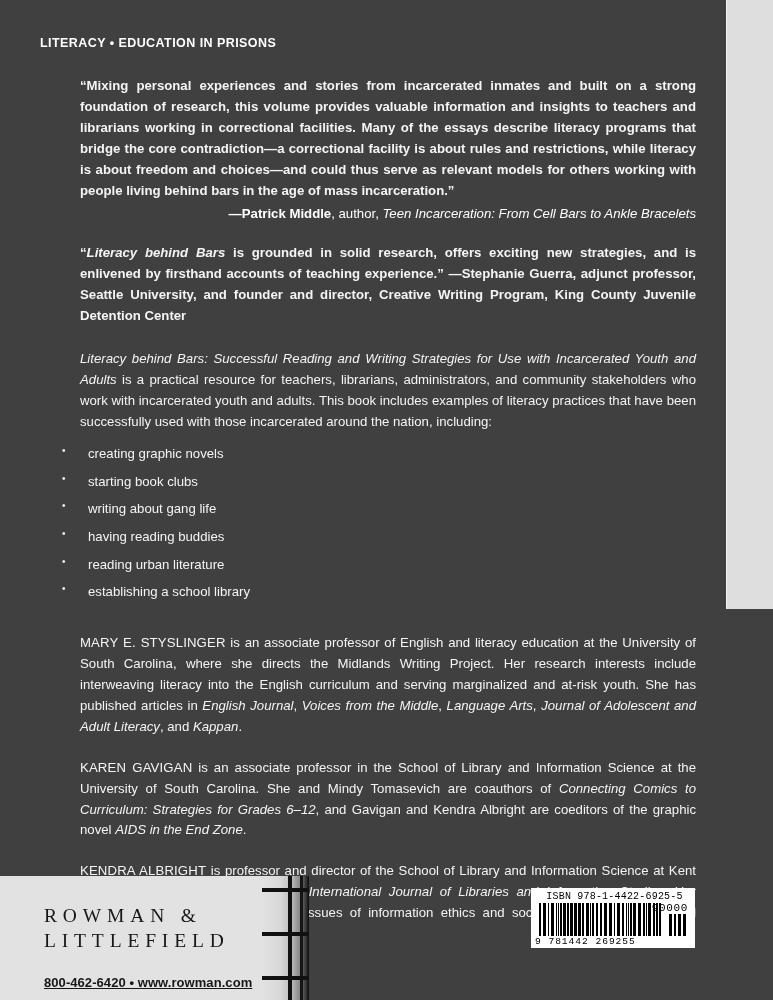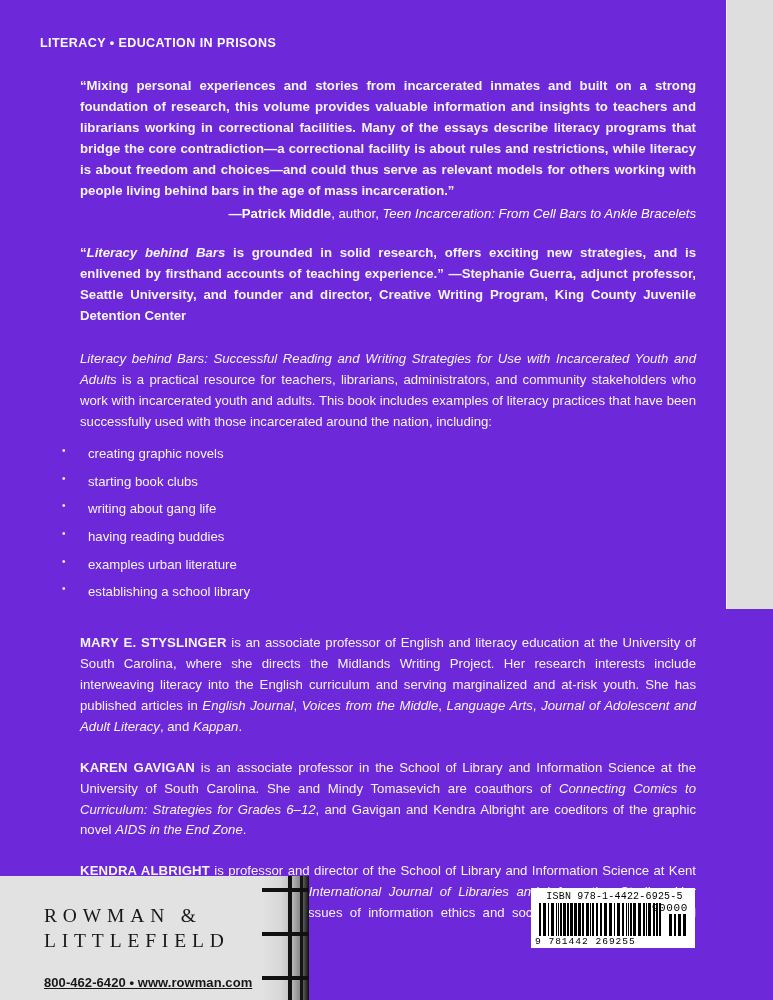--- a/index.html
+++ b/index.html
@@ -1,21 +1,21 @@
 <!DOCTYPE html>
 <html><head>
 <meta charset="utf-8">
 <style>
   html,body{margin:0;padding:0;background:#000;}
   body{
     width:773px;height:1000px;position:relative;overflow:hidden;
     font-family:"Liberation Sans","DejaVu Sans",sans-serif;
     background:#060606;
   }
-  .page{position:absolute;inset:0;background:#6d28d9;}
+  .page{position:absolute;inset:0;background:#404040;}
 
   
   .spine{
     position:absolute;right:0;top:0;width:46px;height:609px;
     background:#dedede;border-left:1px solid #f2f2f2;
   }
 
   
   .content{
     position:absolute;left:40px;top:36px;width:656px;
@@ -42,21 +42,21 @@
   ul.bullets li{
     font-size:13.2px;line-height:1.0;color:#f4f4f4;
     margin:0 0 14.5px 0;position:relative;
   }
   ul.bullets li::before{
     content:"\2022";position:absolute;left:-26px;top:-1px;
     font-size:10px;color:#f0f0f0;
   }
 
   .bio{font-size:13.2px;line-height:1.585;color:#f4f4f4;}
-  .bio .nm{font-weight:bold;letter-spacing:.01em;}
+  .bio .nm{font-weight:normal;letter-spacing:.01em;}
 
   
   .footer{
     position:absolute;left:0;bottom:0;width:309px;height:124px;
     background:#e2e2e2;
   }
   .footer-inner{position:absolute;left:44px;top:28px;}
   .pub1,.pub2{
     font-family:Liberation Serif, serif;
     color:#17171a;font-size:19.5px;letter-spacing:.30em;line-height:1.28;
@@ -122,21 +122,21 @@
 
     <div class="sp-2"></div>
 
     <p class="blk just"><i>Literacy behind Bars: Successful Reading and Writing Strategies for Use with Incarcerated Youth and Adults</i><span> is a practical resource for teachers, librarians, administrators, and community stakeholders who work with incarcerated youth and adults. This book includes examples of literacy practices that have been successfully used with those incarcerated around the nation, including:</span></p>
 
     <ul class="bullets">
       <li>creating graphic novels</li>
       <li>starting book clubs</li>
       <li>writing about gang life</li>
       <li>having reading buddies</li>
-      <li>examples urban literature</li>
+      <li>reading urban literature</li>
       <li>establishing a school library</li>
     </ul>
 
     <div class="sp-3"></div>
 
     <p class="bio just"><span class="nm">MARY E. STYSLINGER</span><span> is an associate professor of English and literacy education at the University of South Carolina, where she directs the Midlands Writing Project. Her research interests include interweaving literacy into the English curriculum and serving marginalized and at-risk youth. She has published articles in </span><i>English Journal</i><span>, </span><i>Voices from the Middle</i><span>, </span><i>Language Arts</i><span>, </span><i>Journal of Adolescent and Adult Literacy</i><span>, and </span><i>Kappan</i><span>.</span></p>
 
     <div class="sp-3"></div>
 
     <p class="bio just"><span class="nm">KAREN GAVIGAN</span><span> is an associate professor in the School of Library and Information Science at the University of South Carolina. She and Mindy Tomasevich are coauthors of </span><i>Connecting Comics to Curriculum: Strategies for Grades 6–12</i><span>, and Gavigan and Kendra Albright are coeditors of the graphic novel  </span><i>AIDS in the End Zone</i><span>.</span></p>

